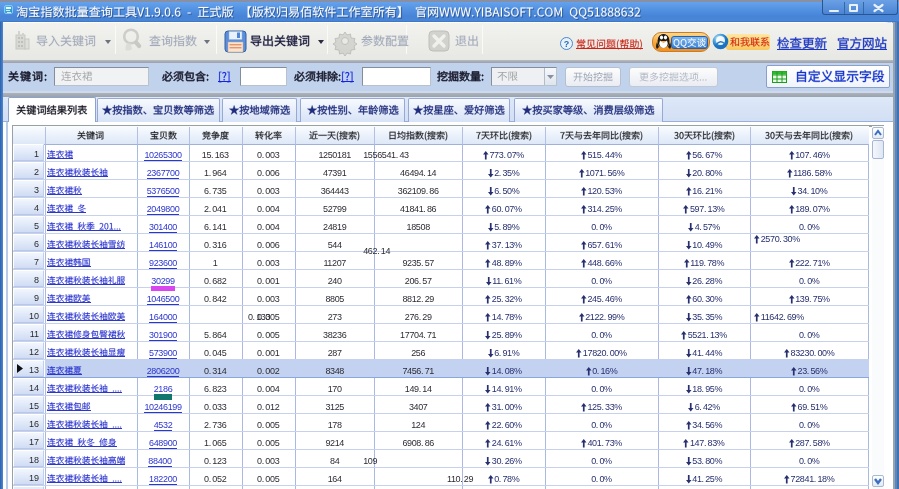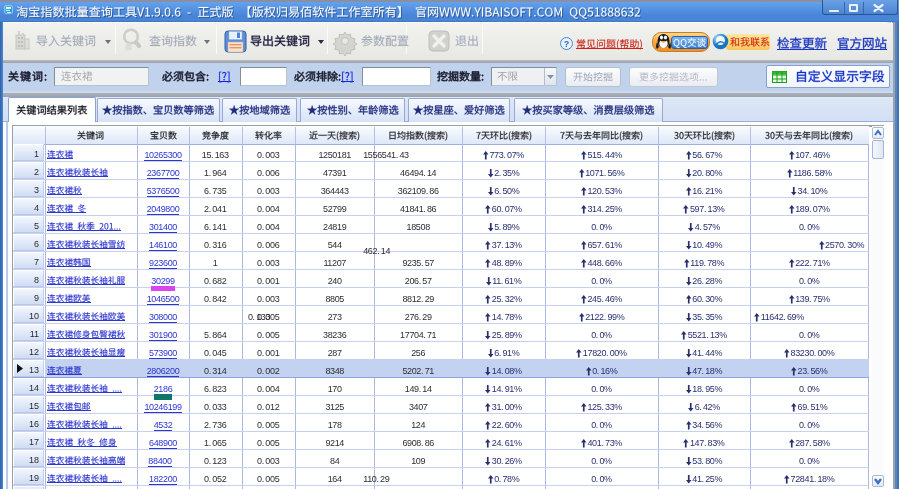--- a/index.html
+++ b/index.html
@@ -449,21 +449,21 @@
 <div style="position:absolute;left:363.2px;top:246px;width:110px;text-align:left;font:9px 'Liberation Sans';letter-spacing:-.35px;color:#2c2c34">462. 14</div>
 <div style="position:absolute;left:448.5px;top:240.1px;width:110px;text-align:center;font:9px 'Liberation Sans';letter-spacing:-.35px;color:#272f6f"><svg style="width:5.5px;height:8.5px;vertical-align:-1px;margin-right:1px;fill:currentColor" viewBox="0 0 5.5 8.5">
       <path d="M2.75 0 L5.5 3.4 H3.6 V8.5 H1.9 V3.4 H0z"></path>
     </svg>37. 13%</div>
 <div style="position:absolute;left:546.5px;top:240.1px;width:110px;text-align:center;font:9px 'Liberation Sans';letter-spacing:-.35px;color:#272f6f"><svg style="width:5.5px;height:8.5px;vertical-align:-1px;margin-right:1px;fill:currentColor" viewBox="0 0 5.5 8.5">
       <path d="M2.75 0 L5.5 3.4 H3.6 V8.5 H1.9 V3.4 H0z"></path>
     </svg>657. 61%</div>
 <div style="position:absolute;left:649.0px;top:240.1px;width:110px;text-align:center;font:9px 'Liberation Sans';letter-spacing:-.35px;color:#272f6f"><svg style="width:5.5px;height:8.5px;vertical-align:-1px;margin-right:1px;fill:currentColor" viewBox="0 0 5.5 8.5">
       <path d="M2.75 8.5 L5.5 5.1 H3.6 V0 H1.9 V5.1 H0z"></path>
     </svg>10. 49%</div>
-<div style="position:absolute;left:754.2px;top:240px;width:110px;text-align:right;font:9px 'Liberation Sans';letter-spacing:-.35px;color:#272f6f"><svg style="width:5.5px;height:8.5px;vertical-align:-1px;margin-right:1px;fill:currentColor" viewBox="0 0 5.5 8.5">
+<div style="position:absolute;left:754.2px;top:234px;width:110px;text-align:left;font:9px 'Liberation Sans';letter-spacing:-.35px;color:#272f6f"><svg style="width:5.5px;height:8.5px;vertical-align:-1px;margin-right:1px;fill:currentColor" viewBox="0 0 5.5 8.5">
       <path d="M2.75 0 L5.5 3.4 H3.6 V8.5 H1.9 V3.4 H0z"></path>
     </svg>2570. 30%</div>
 <div style="position:absolute;left:13px;top:268.5px;width:856px;height:1px;background:#c6d1ee"></div>
 <div style="position:absolute;left:13px;top:252.0px;width:30.5px;height:16.5px;background:linear-gradient(#f2f7fe,#d0dcf4);border-top:1px solid #fff;border-left:1px solid #fff;border-right:1px solid #c2cfec;border-bottom:1px solid #bac7e8"></div>
 <div style="position:absolute;left:13px;top:257.1px;width:26px;text-align:right;font:9px 'Liberation Sans';color:#2a2a2a">7</div>
 <div style="position:absolute;left:118.0px;top:258.1px;width:90px;text-align:center;font:9px 'Liberation Sans';letter-spacing:-.35px;color:#2b35cf"><span style="border-bottom:1px solid #2b35cf">923600</span></div>
 <div style="position:absolute;left:160.2px;top:258.1px;width:110px;text-align:center;font:9px 'Liberation Sans';letter-spacing:-.35px;color:#2c2c34">1</div>
 <div style="position:absolute;left:213.2px;top:258.1px;width:110px;text-align:center;font:9px 'Liberation Sans';letter-spacing:-.35px;color:#2c2c34">0. 003</div>
 <div style="position:absolute;left:279.7px;top:258.1px;width:110px;text-align:center;font:9px 'Liberation Sans';letter-spacing:-.35px;color:#2c2c34">11207</div>
 <div style="position:absolute;left:363.2px;top:258.1px;width:110px;text-align:center;font:9px 'Liberation Sans';letter-spacing:-.35px;color:#2c2c34">9235. 57</div>
@@ -511,21 +511,21 @@
     </svg>245. 46%</div>
 <div style="position:absolute;left:649.0px;top:294.1px;width:110px;text-align:center;font:9px 'Liberation Sans';letter-spacing:-.35px;color:#272f6f"><svg style="width:5.5px;height:8.5px;vertical-align:-1px;margin-right:1px;fill:currentColor" viewBox="0 0 5.5 8.5">
       <path d="M2.75 0 L5.5 3.4 H3.6 V8.5 H1.9 V3.4 H0z"></path>
     </svg>60. 30%</div>
 <div style="position:absolute;left:754.2px;top:294.1px;width:110px;text-align:center;font:9px 'Liberation Sans';letter-spacing:-.35px;color:#272f6f"><svg style="width:5.5px;height:8.5px;vertical-align:-1px;margin-right:1px;fill:currentColor" viewBox="0 0 5.5 8.5">
       <path d="M2.75 0 L5.5 3.4 H3.6 V8.5 H1.9 V3.4 H0z"></path>
     </svg>139. 75%</div>
 <div style="position:absolute;left:13px;top:322.5px;width:856px;height:1px;background:#c6d1ee"></div>
 <div style="position:absolute;left:13px;top:306.0px;width:30.5px;height:16.5px;background:linear-gradient(#f2f7fe,#d0dcf4);border-top:1px solid #fff;border-left:1px solid #fff;border-right:1px solid #c2cfec;border-bottom:1px solid #bac7e8"></div>
 <div style="position:absolute;left:13px;top:311.1px;width:26px;text-align:right;font:9px 'Liberation Sans';color:#2a2a2a">10</div>
-<div style="position:absolute;left:118.0px;top:312.1px;width:90px;text-align:center;font:9px 'Liberation Sans';letter-spacing:-.35px;color:#2b35cf"><span style="border-bottom:1px solid #2b35cf">308000</span></div>
+<div style="position:absolute;left:118.0px;top:312.1px;width:90px;text-align:center;font:9px 'Liberation Sans';letter-spacing:-.35px;color:#2b35cf"><span style="border-bottom:1px solid #2b35cf">164000</span></div>
 <div style="position:absolute;left:160.2px;top:312.1px;width:110px;text-align:right;font:9px 'Liberation Sans';letter-spacing:-.35px;color:#2c2c34">0. 133</div>
 <div style="position:absolute;left:213.2px;top:312.1px;width:110px;text-align:center;font:9px 'Liberation Sans';letter-spacing:-.35px;color:#2c2c34">0. 005</div>
 <div style="position:absolute;left:279.7px;top:312.1px;width:110px;text-align:center;font:9px 'Liberation Sans';letter-spacing:-.35px;color:#2c2c34">273</div>
 <div style="position:absolute;left:363.2px;top:312.1px;width:110px;text-align:center;font:9px 'Liberation Sans';letter-spacing:-.35px;color:#2c2c34">276. 29</div>
 <div style="position:absolute;left:448.5px;top:312.1px;width:110px;text-align:center;font:9px 'Liberation Sans';letter-spacing:-.35px;color:#272f6f"><svg style="width:5.5px;height:8.5px;vertical-align:-1px;margin-right:1px;fill:currentColor" viewBox="0 0 5.5 8.5">
       <path d="M2.75 0 L5.5 3.4 H3.6 V8.5 H1.9 V3.4 H0z"></path>
     </svg>14. 78%</div>
 <div style="position:absolute;left:546.5px;top:312.1px;width:110px;text-align:center;font:9px 'Liberation Sans';letter-spacing:-.35px;color:#272f6f"><svg style="width:5.5px;height:8.5px;vertical-align:-1px;margin-right:1px;fill:currentColor" viewBox="0 0 5.5 8.5">
       <path d="M2.75 0 L5.5 3.4 H3.6 V8.5 H1.9 V3.4 H0z"></path>
     </svg>2122. 99%</div>
@@ -575,21 +575,21 @@
 <div style="position:absolute;left:13px;top:376.5px;width:856px;height:1px;background:#8aa6dc"></div>
 <div style="position:absolute;left:13px;top:360.0px;width:30.5px;height:16.5px;background:linear-gradient(#f2f7fe,#d0dcf4);border-top:1px solid #fff;border-left:1px solid #fff;border-right:1px solid #c2cfec;border-bottom:1px solid #bac7e8"></div>
 <div style="position:absolute;left:13px;top:365.1px;width:26px;text-align:right;font:9px 'Liberation Sans';color:#2a2a2a">13</div>
 <svg style="position:absolute;left:17px;top:364.0px;width:6px;height:9px" viewBox="0 0 6 9">
     <path d="M0 0 L6 4.5 L0 9z" fill="#101010"></path>
   </svg>
 <div style="position:absolute;left:118.0px;top:366.1px;width:90px;text-align:center;font:9px 'Liberation Sans';letter-spacing:-.35px;color:#2b35cf"><span style="border-bottom:1px solid #2b35cf">2806200</span></div>
 <div style="position:absolute;left:160.2px;top:366.1px;width:110px;text-align:center;font:9px 'Liberation Sans';letter-spacing:-.35px;color:#2c2c34">0. 314</div>
 <div style="position:absolute;left:213.2px;top:366.1px;width:110px;text-align:center;font:9px 'Liberation Sans';letter-spacing:-.35px;color:#2c2c34">0. 002</div>
 <div style="position:absolute;left:279.7px;top:366.1px;width:110px;text-align:center;font:9px 'Liberation Sans';letter-spacing:-.35px;color:#2c2c34">8348</div>
-<div style="position:absolute;left:363.2px;top:366.1px;width:110px;text-align:center;font:9px 'Liberation Sans';letter-spacing:-.35px;color:#2c2c34">5202. 71</div>
+<div style="position:absolute;left:363.2px;top:366.1px;width:110px;text-align:center;font:9px 'Liberation Sans';letter-spacing:-.35px;color:#2c2c34">7456. 71</div>
 <div style="position:absolute;left:448.5px;top:366.1px;width:110px;text-align:center;font:9px 'Liberation Sans';letter-spacing:-.35px;color:#272f6f"><svg style="width:5.5px;height:8.5px;vertical-align:-1px;margin-right:1px;fill:currentColor" viewBox="0 0 5.5 8.5">
       <path d="M2.75 8.5 L5.5 5.1 H3.6 V0 H1.9 V5.1 H0z"></path>
     </svg>14. 08%</div>
 <div style="position:absolute;left:546.5px;top:366.1px;width:110px;text-align:center;font:9px 'Liberation Sans';letter-spacing:-.35px;color:#272f6f"><svg style="width:5.5px;height:8.5px;vertical-align:-1px;margin-right:1px;fill:currentColor" viewBox="0 0 5.5 8.5">
       <path d="M2.75 0 L5.5 3.4 H3.6 V8.5 H1.9 V3.4 H0z"></path>
     </svg>0. 16%</div>
 <div style="position:absolute;left:649.0px;top:366.1px;width:110px;text-align:center;font:9px 'Liberation Sans';letter-spacing:-.35px;color:#272f6f"><svg style="width:5.5px;height:8.5px;vertical-align:-1px;margin-right:1px;fill:currentColor" viewBox="0 0 5.5 8.5">
       <path d="M2.75 8.5 L5.5 5.1 H3.6 V0 H1.9 V5.1 H0z"></path>
     </svg>47. 18%</div>
 <div style="position:absolute;left:754.2px;top:366.1px;width:110px;text-align:center;font:9px 'Liberation Sans';letter-spacing:-.35px;color:#272f6f"><svg style="width:5.5px;height:8.5px;vertical-align:-1px;margin-right:1px;fill:currentColor" viewBox="0 0 5.5 8.5">
@@ -667,37 +667,37 @@
 <div style="position:absolute;left:754.2px;top:438.1px;width:110px;text-align:center;font:9px 'Liberation Sans';letter-spacing:-.35px;color:#272f6f"><svg style="width:5.5px;height:8.5px;vertical-align:-1px;margin-right:1px;fill:currentColor" viewBox="0 0 5.5 8.5">
       <path d="M2.75 0 L5.5 3.4 H3.6 V8.5 H1.9 V3.4 H0z"></path>
     </svg>287. 58%</div>
 <div style="position:absolute;left:13px;top:466.5px;width:856px;height:1px;background:#c6d1ee"></div>
 <div style="position:absolute;left:13px;top:450.0px;width:30.5px;height:16.5px;background:linear-gradient(#f2f7fe,#d0dcf4);border-top:1px solid #fff;border-left:1px solid #fff;border-right:1px solid #c2cfec;border-bottom:1px solid #bac7e8"></div>
 <div style="position:absolute;left:13px;top:455.1px;width:26px;text-align:right;font:9px 'Liberation Sans';color:#2a2a2a">18</div>
 <div style="position:absolute;left:118.0px;top:456.1px;width:84px;text-align:center;font:9px 'Liberation Sans';letter-spacing:-.35px;color:#2b35cf"><span style="border-bottom:1px solid #2b35cf">88400</span></div>
 <div style="position:absolute;left:160.2px;top:456.1px;width:110px;text-align:center;font:9px 'Liberation Sans';letter-spacing:-.35px;color:#2c2c34">0. 123</div>
 <div style="position:absolute;left:213.2px;top:456.1px;width:110px;text-align:center;font:9px 'Liberation Sans';letter-spacing:-.35px;color:#2c2c34">0. 003</div>
 <div style="position:absolute;left:279.7px;top:456.1px;width:110px;text-align:center;font:9px 'Liberation Sans';letter-spacing:-.35px;color:#2c2c34">84</div>
-<div style="position:absolute;left:363.2px;top:456.1px;width:110px;text-align:center;font:9px 'Liberation Sans';letter-spacing:-.35px;color:#2c2c34">109</div>
+<div style="position:absolute;left:363.2px;top:456.1px;width:110px;font:9px 'Liberation Sans';letter-spacing:-.35px;color:#2c2c34">109</div>
 <div style="position:absolute;left:448.5px;top:456.1px;width:110px;text-align:center;font:9px 'Liberation Sans';letter-spacing:-.35px;color:#272f6f"><svg style="width:5.5px;height:8.5px;vertical-align:-1px;margin-right:1px;fill:currentColor" viewBox="0 0 5.5 8.5">
       <path d="M2.75 8.5 L5.5 5.1 H3.6 V0 H1.9 V5.1 H0z"></path>
     </svg>30. 26%</div>
 <div style="position:absolute;left:546.5px;top:456.1px;width:110px;text-align:center;font:9px 'Liberation Sans';letter-spacing:-.35px;color:#272f6f">0. 0%</div>
 <div style="position:absolute;left:649.0px;top:456.1px;width:110px;text-align:center;font:9px 'Liberation Sans';letter-spacing:-.35px;color:#272f6f"><svg style="width:5.5px;height:8.5px;vertical-align:-1px;margin-right:1px;fill:currentColor" viewBox="0 0 5.5 8.5">
       <path d="M2.75 8.5 L5.5 5.1 H3.6 V0 H1.9 V5.1 H0z"></path>
     </svg>53. 80%</div>
 <div style="position:absolute;left:754.2px;top:456.1px;width:110px;text-align:center;font:9px 'Liberation Sans';letter-spacing:-.35px;color:#272f6f">0. 0%</div>
 <div style="position:absolute;left:13px;top:484.5px;width:856px;height:1px;background:#c6d1ee"></div>
 <div style="position:absolute;left:13px;top:468.0px;width:30.5px;height:16.5px;background:linear-gradient(#f2f7fe,#d0dcf4);border-top:1px solid #fff;border-left:1px solid #fff;border-right:1px solid #c2cfec;border-bottom:1px solid #bac7e8"></div>
 <div style="position:absolute;left:13px;top:473.1px;width:26px;text-align:right;font:9px 'Liberation Sans';color:#2a2a2a">19</div>
 <div style="position:absolute;left:118.0px;top:474.1px;width:90px;text-align:center;font:9px 'Liberation Sans';letter-spacing:-.35px;color:#2b35cf"><span style="border-bottom:1px solid #2b35cf">182200</span></div>
 <div style="position:absolute;left:160.2px;top:474.1px;width:110px;text-align:center;font:9px 'Liberation Sans';letter-spacing:-.35px;color:#2c2c34">0. 052</div>
 <div style="position:absolute;left:213.2px;top:474.1px;width:110px;text-align:center;font:9px 'Liberation Sans';letter-spacing:-.35px;color:#2c2c34">0. 005</div>
 <div style="position:absolute;left:279.7px;top:474.1px;width:110px;text-align:center;font:9px 'Liberation Sans';letter-spacing:-.35px;color:#2c2c34">164</div>
-<div style="position:absolute;left:363.2px;top:474.1px;width:110px;text-align:left;font:9px 'Liberation Sans';letter-spacing:-.35px;color:#2c2c34">110. 29</div>
+<div style="position:absolute;left:363.2px;top:474.1px;width:110px;text-align:right;font:9px 'Liberation Sans';letter-spacing:-.35px;color:#2c2c34">110. 29</div>
 <div style="position:absolute;left:448.5px;top:474.1px;width:110px;text-align:center;font:9px 'Liberation Sans';letter-spacing:-.35px;color:#272f6f"><svg style="width:5.5px;height:8.5px;vertical-align:-1px;margin-right:1px;fill:currentColor" viewBox="0 0 5.5 8.5">
       <path d="M2.75 0 L5.5 3.4 H3.6 V8.5 H1.9 V3.4 H0z"></path>
     </svg>0. 78%</div>
 <div style="position:absolute;left:546.5px;top:474.1px;width:110px;text-align:center;font:9px 'Liberation Sans';letter-spacing:-.35px;color:#272f6f">0. 0%</div>
 <div style="position:absolute;left:649.0px;top:474.1px;width:110px;text-align:center;font:9px 'Liberation Sans';letter-spacing:-.35px;color:#272f6f"><svg style="width:5.5px;height:8.5px;vertical-align:-1px;margin-right:1px;fill:currentColor" viewBox="0 0 5.5 8.5">
       <path d="M2.75 8.5 L5.5 5.1 H3.6 V0 H1.9 V5.1 H0z"></path>
     </svg>41. 25%</div>
 <div style="position:absolute;left:754.2px;top:474.1px;width:110px;text-align:center;font:9px 'Liberation Sans';letter-spacing:-.35px;color:#272f6f"><svg style="width:5.5px;height:8.5px;vertical-align:-1px;margin-right:1px;fill:currentColor" viewBox="0 0 5.5 8.5">
       <path d="M2.75 0 L5.5 3.4 H3.6 V8.5 H1.9 V3.4 H0z"></path>
     </svg>72841. 18%</div>

